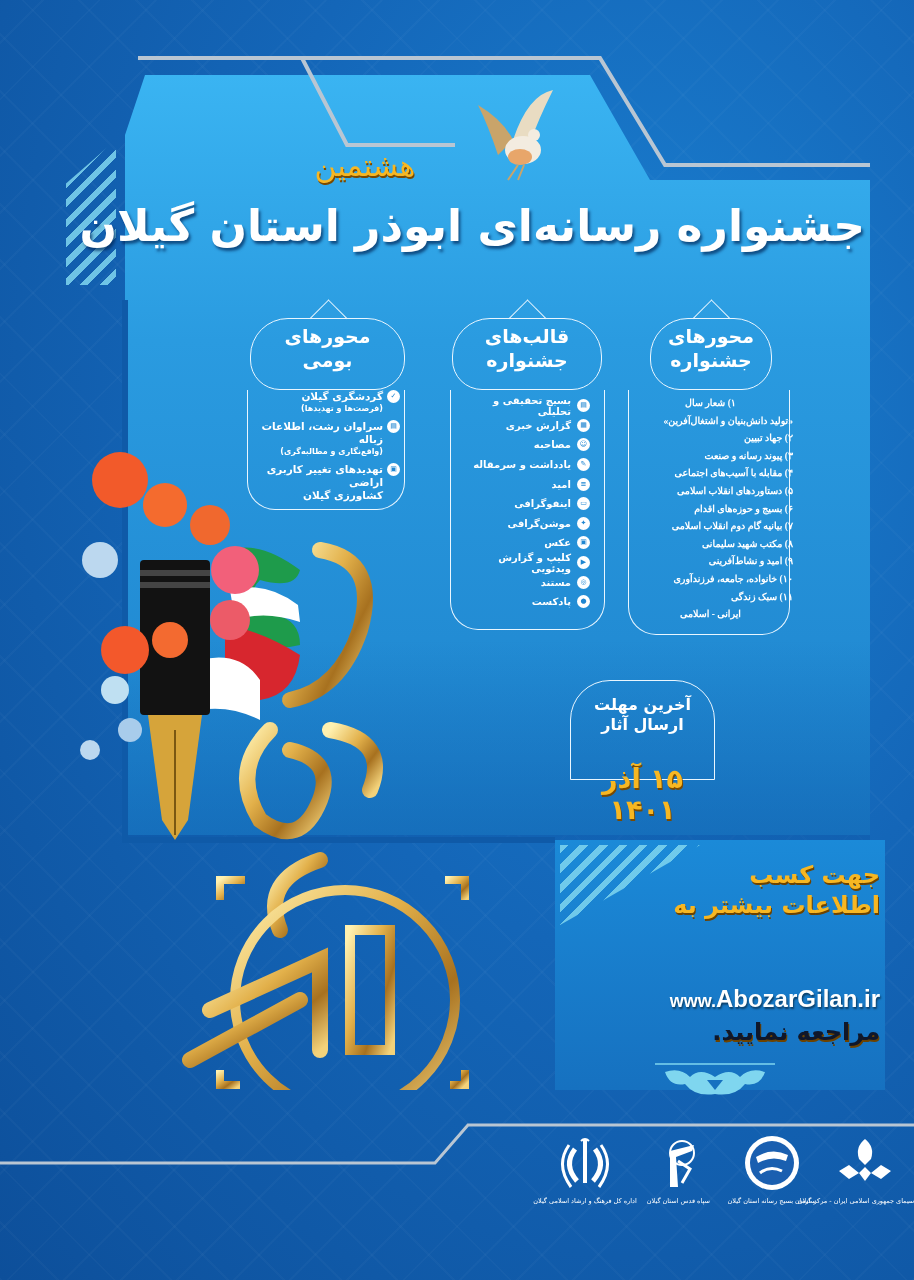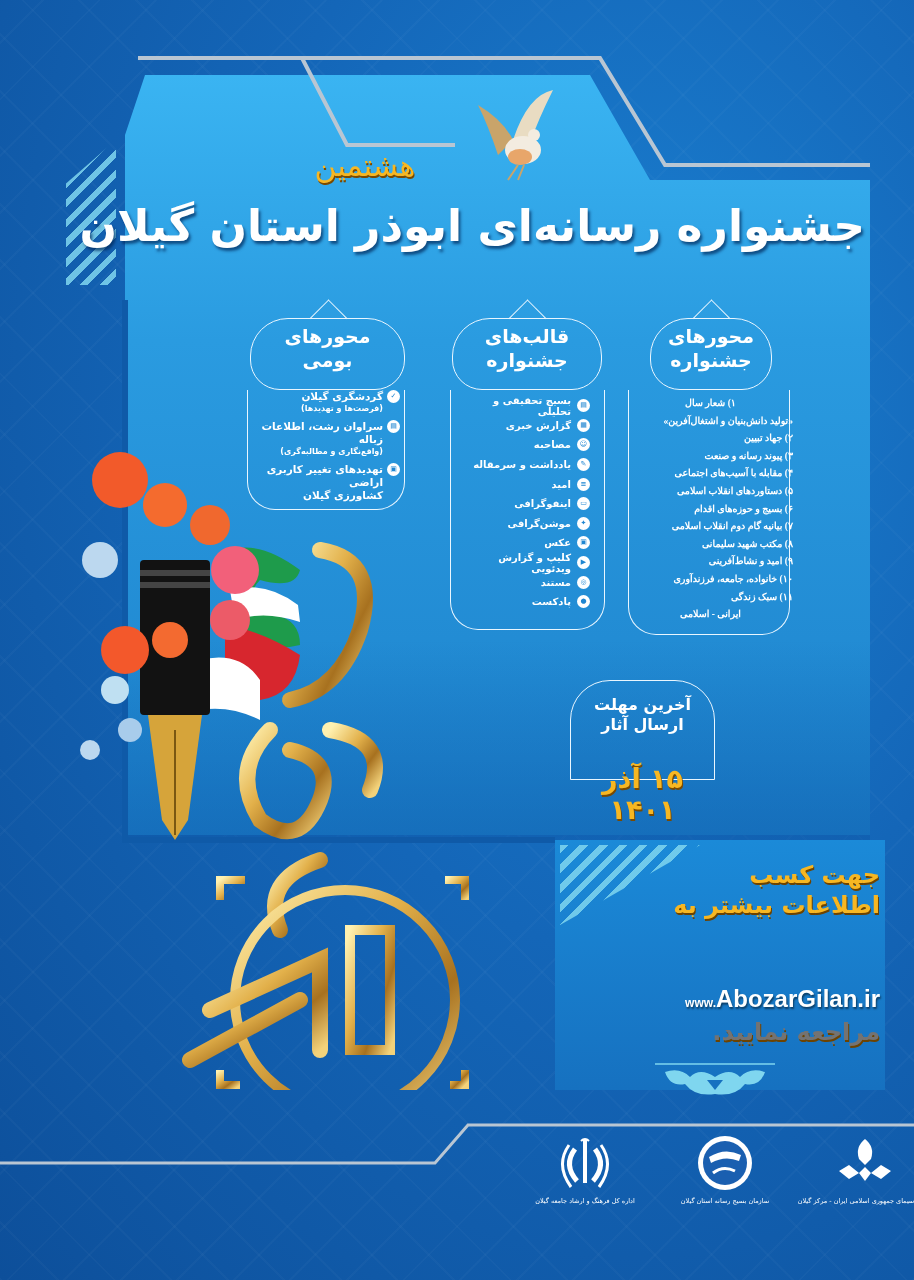--- a/index.html
+++ b/index.html
@@ -131,24 +131,24 @@
   .info-lines {
     position: absolute; left: 560px; top: 860px; width: 330px; text-align: right;
     color: #f7b722; font-weight: bold; font-size: 24px; line-height: 30px;
     text-shadow: 1px 2px 0 #6d4300; padding-right: 10px;
   }
   .url {
     position: absolute; left: 560px; top: 985px; width: 320px; text-align: right;
     color: #fff; font-family: "Liberation Sans", sans-serif; font-weight: bold; font-size: 24px;
     direction: ltr; text-shadow: 1px 2px 2px rgba(0,0,0,0.5);
   }
-  .url .www { font-size: 12px; }
+  .url .www { font-size: 18px; }
   .refer {
     position: absolute; left: 560px; top: 1018px; width: 320px; text-align: right;
-    color: #737373; font-weight: bold; font-size: 24px; text-shadow: 1px 2px 0 #6d4300;
+    color: #0f172a; font-weight: bold; font-size: 24px; text-shadow: 1px 2px 0 #6d4300;
   }
   .ornament { position: absolute; left: 655px; top: 1062px; width: 120px; height: 38px; }
 
   
   .art-flowers { position: absolute; left: 60px; top: 440px; width: 260px; height: 420px; }
   .art-logo { position: absolute; left: 170px; top: 530px; width: 300px; height: 560px; }
 
   
   .sponsors {
     position: absolute; left: 540px; top: 1135px; width: 370px; height: 90px;
@@ -378,22 +378,30 @@
     <svg viewBox="0 0 60 58">
       <circle cx="30" cy="28" r="27" fill="#ffffff"></circle>
       <circle cx="30" cy="28" r="22" fill="#1a5fb0"></circle>
       <path d="M14 22 Q30 12 46 20 L44 26 Q30 20 16 28 Z" fill="#fff"></path>
       <path d="M18 38 Q28 30 40 36" stroke="#fff" stroke-width="3" fill="none"></path>
     </svg>
     <div class="sponsor-cap">سازمان بسیج رسانه استان گیلان</div>
   </div>
   <div class="sponsor">
     <svg viewBox="0 0 60 58">
+      <circle cx="34" cy="18" r="12" fill="none" stroke="#fff" stroke-width="2"></circle>
+      <path d="M22 16 L46 10 L44 16 L28 22 L30 52 L22 52 Z" fill="#fff"></path>
+      <path d="M30 26 L42 34 L34 48" stroke="#fff" stroke-width="3" fill="none"></path>
+    </svg>
+    <div class="sponsor-cap">سپاه قدس استان گیلان</div>
+  </div>
+  <div class="sponsor">
+    <svg viewBox="0 0 60 58">
       <path d="M30 4 L30 48" stroke="#fff" stroke-width="4"></path>
       <path d="M20 14 Q8 30 22 46" stroke="#fff" stroke-width="5" fill="none"></path>
       <path d="M40 14 Q52 30 38 46" stroke="#fff" stroke-width="5" fill="none"></path>
       <path d="M14 10 Q0 30 16 52" stroke="#fff" stroke-width="3" fill="none"></path>
       <path d="M46 10 Q60 30 44 52" stroke="#fff" stroke-width="3" fill="none"></path>
       <path d="M26 6 Q30 2 34 6" stroke="#fff" stroke-width="2" fill="none"></path>
     </svg>
-    <div class="sponsor-cap">اداره کل فرهنگ و ارشاد جامعه گیلان</div>
+    <div class="sponsor-cap">اداره کل فرهنگ و ارشاد اسلامی گیلان</div>
   </div>
 </div>
 
 </body></html>

